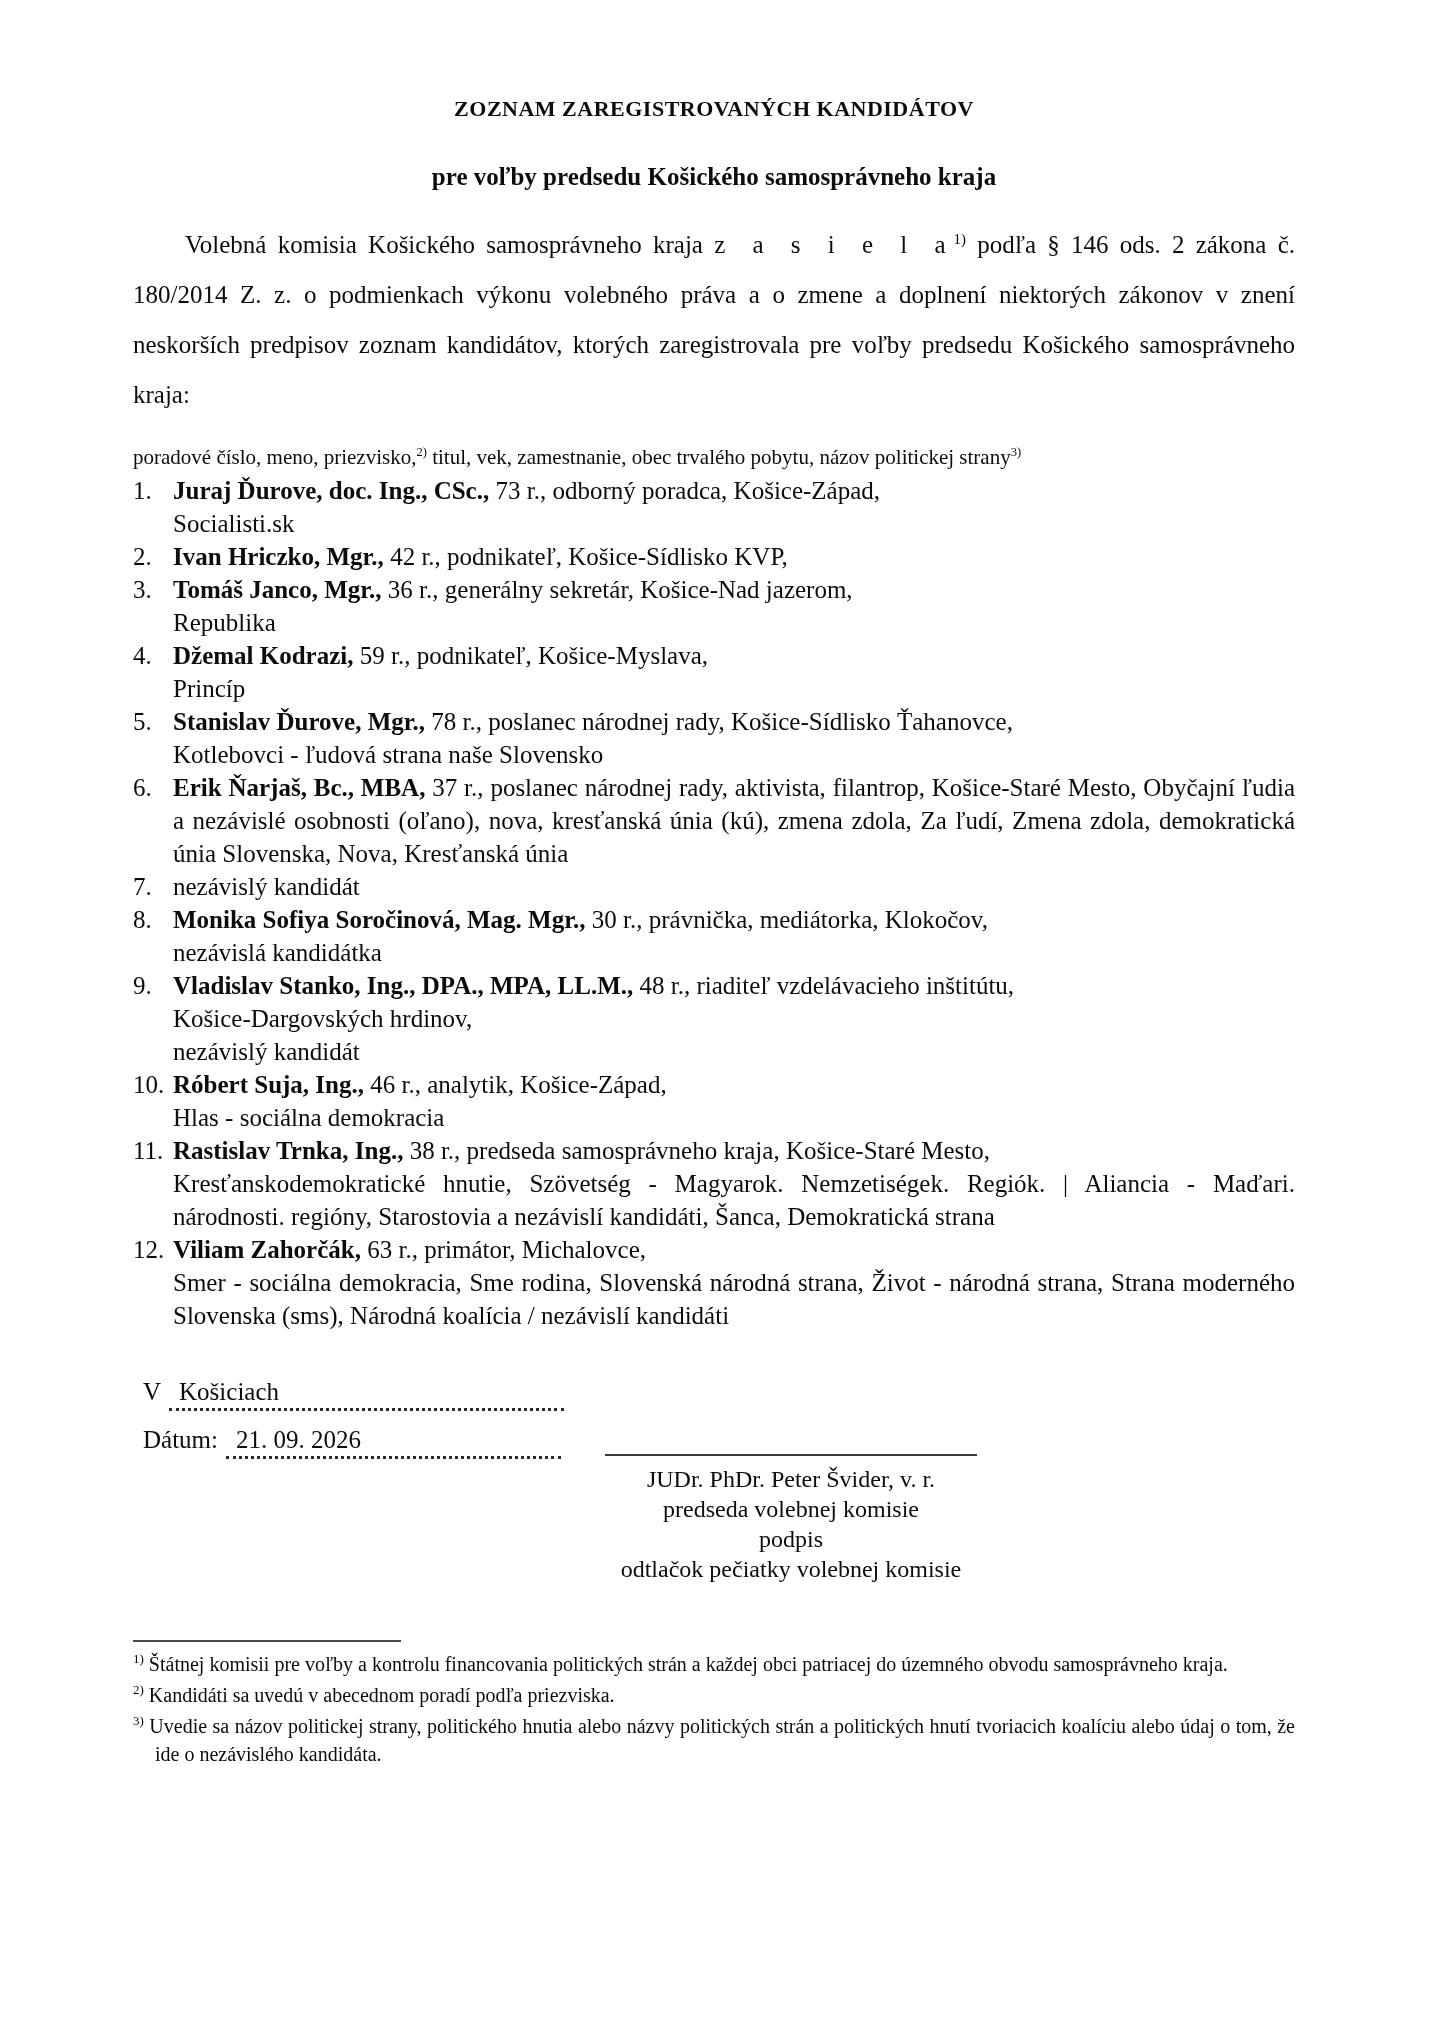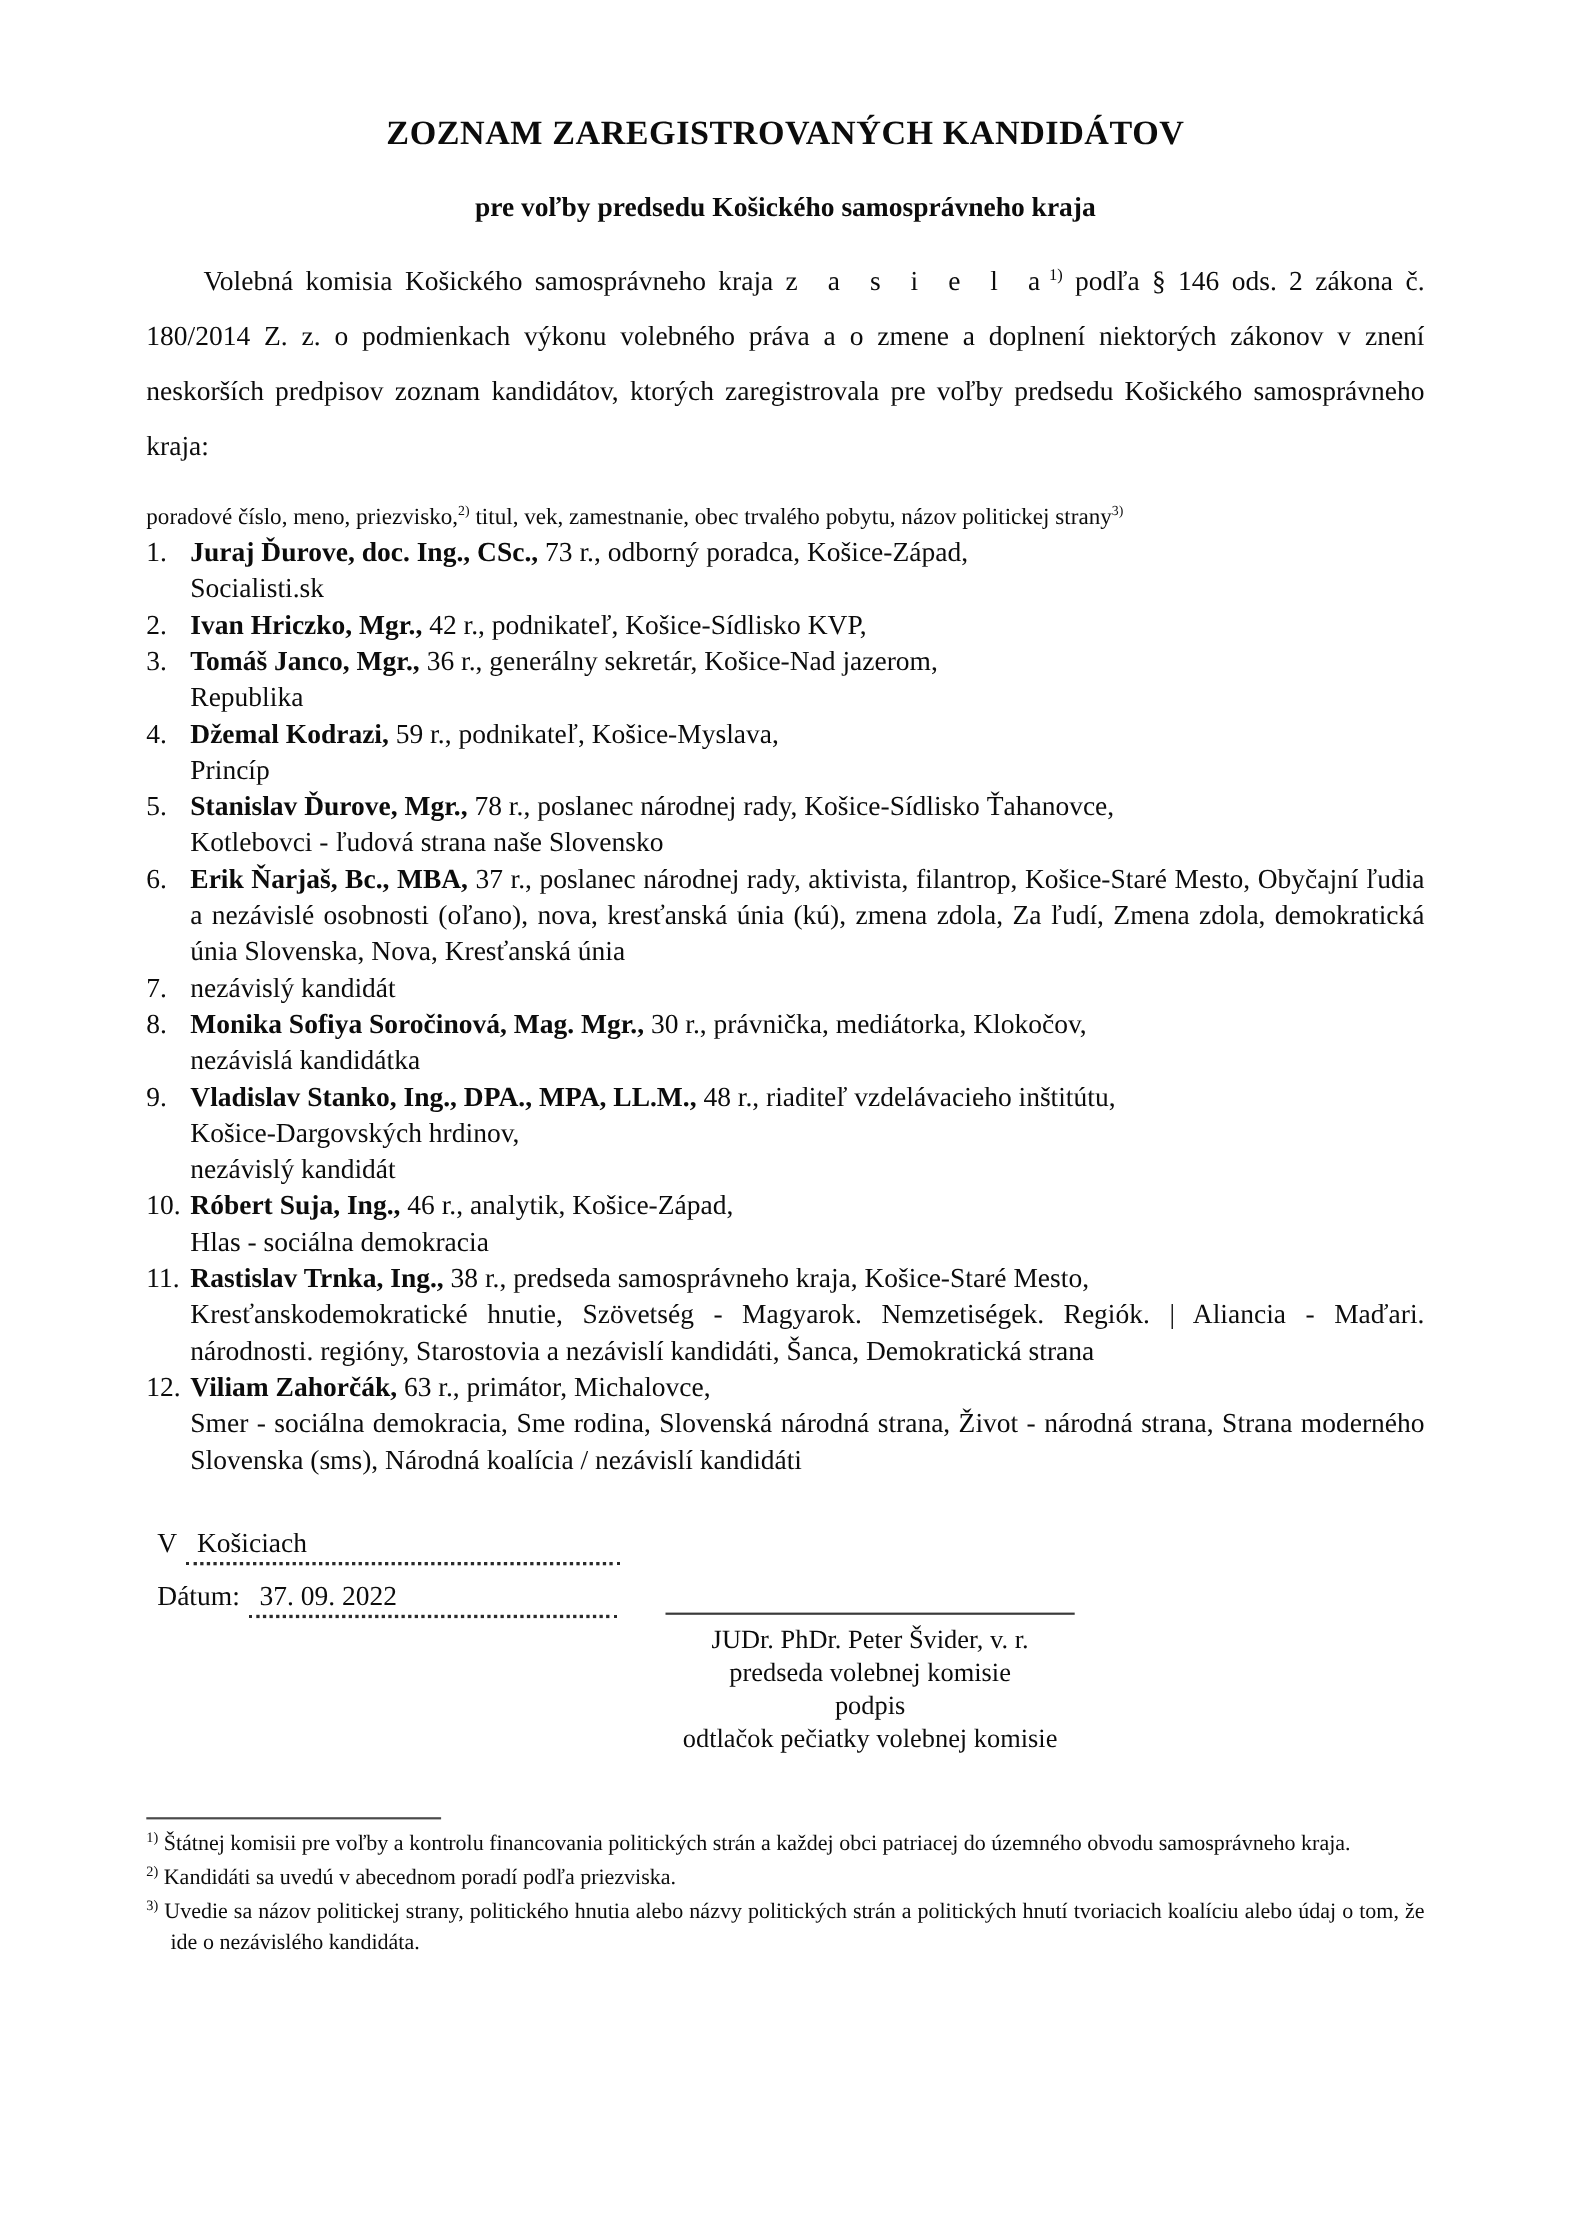--- a/index.html
+++ b/index.html
@@ -5,22 +5,22 @@
   html,body { margin:0; padding:0; background:#ffffff; }
   body {
     width:1431px; height:2024px; overflow:hidden;
     font-family:"Liberation Serif","DejaVu Serif",serif;
     color:#0c0c0c;
     -webkit-font-smoothing:antialiased;
   }
   .page { box-sizing:border-box; width:1431px; height:2024px; padding:86px 136px 0 133px; }
 
   .title {
-    margin:16px; text-align:center; font-weight:bold;
-    font-size:31px; letter-spacing:0.5px; line-height:38px;
+    margin:4px; text-align:center; font-weight:bold;
+    font-size:22px; letter-spacing:0.5px; line-height:38px;
   }
   .subtitle {
     margin:34px 0 0 0; text-align:center; font-weight:bold;
     font-size:25px; line-height:30px;
   }
   .intro {
     margin:28px 0 0 0; font-size:25px; line-height:50px;
     text-align:justify; text-indent:52px;
   }
   .spaced { letter-spacing:0.32em; }
@@ -162,21 +162,21 @@
     </ol>
 
   <div class="closing">
     <div class="closing-left">
       <div class="field-line place">
         <span class="field-label">V</span>
         <span class="dotted-field"><span class="field-value">Košiciach</span></span>
       </div>
       <div class="field-line date">
         <span class="field-label">Dátum:</span>
-        <span class="dotted-field"><span class="field-value">37. 09. 2022</span></span>
+        <span class="dotted-field"><span class="field-value">21. 09. 2026</span></span>
       </div>
     </div>
     <div class="closing-right">
       <div class="sig-line"></div>
       <div class="sig-text">JUDr. PhDr. Peter Švider, v. r.</div>
       <div class="sig-text">predseda volebnej komisie</div>
       <div class="sig-text">podpis</div>
       <div class="sig-text">odtlačok pečiatky volebnej komisie</div>
     </div>
   </div>

